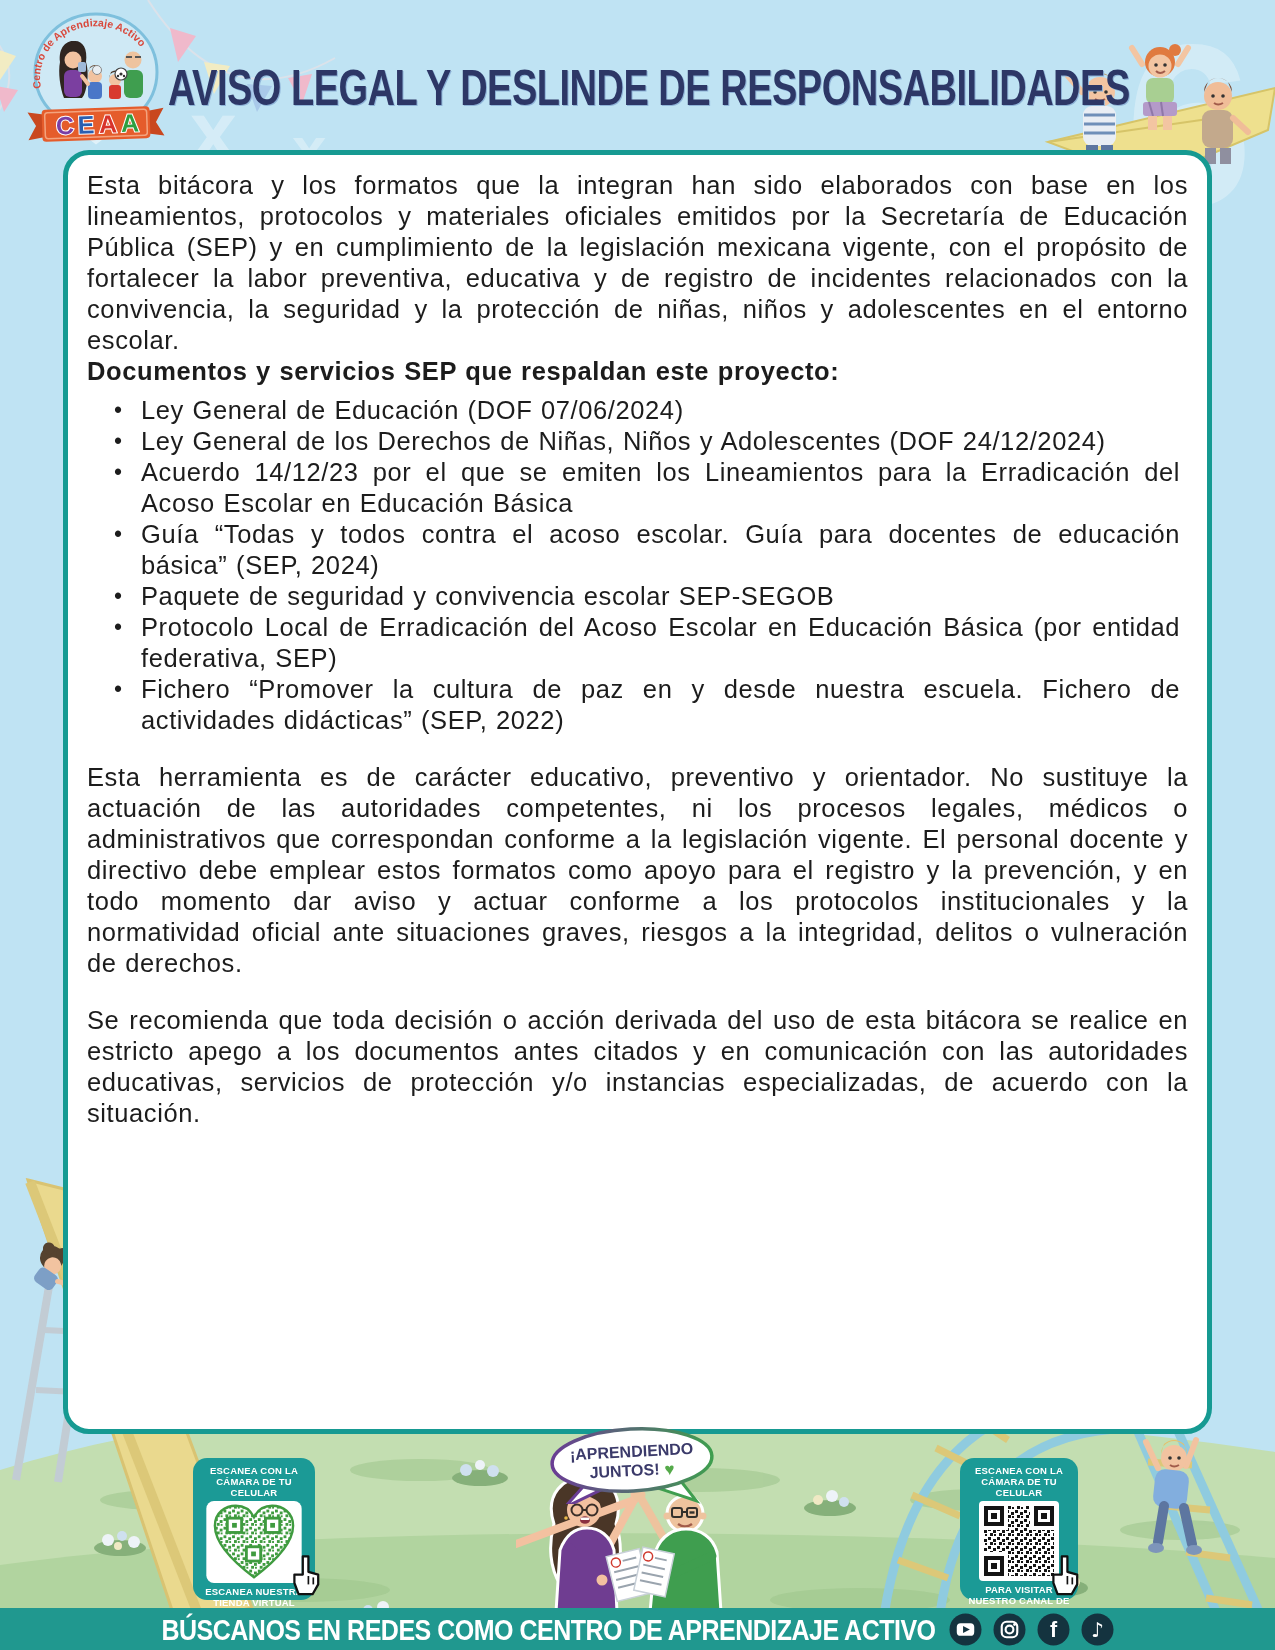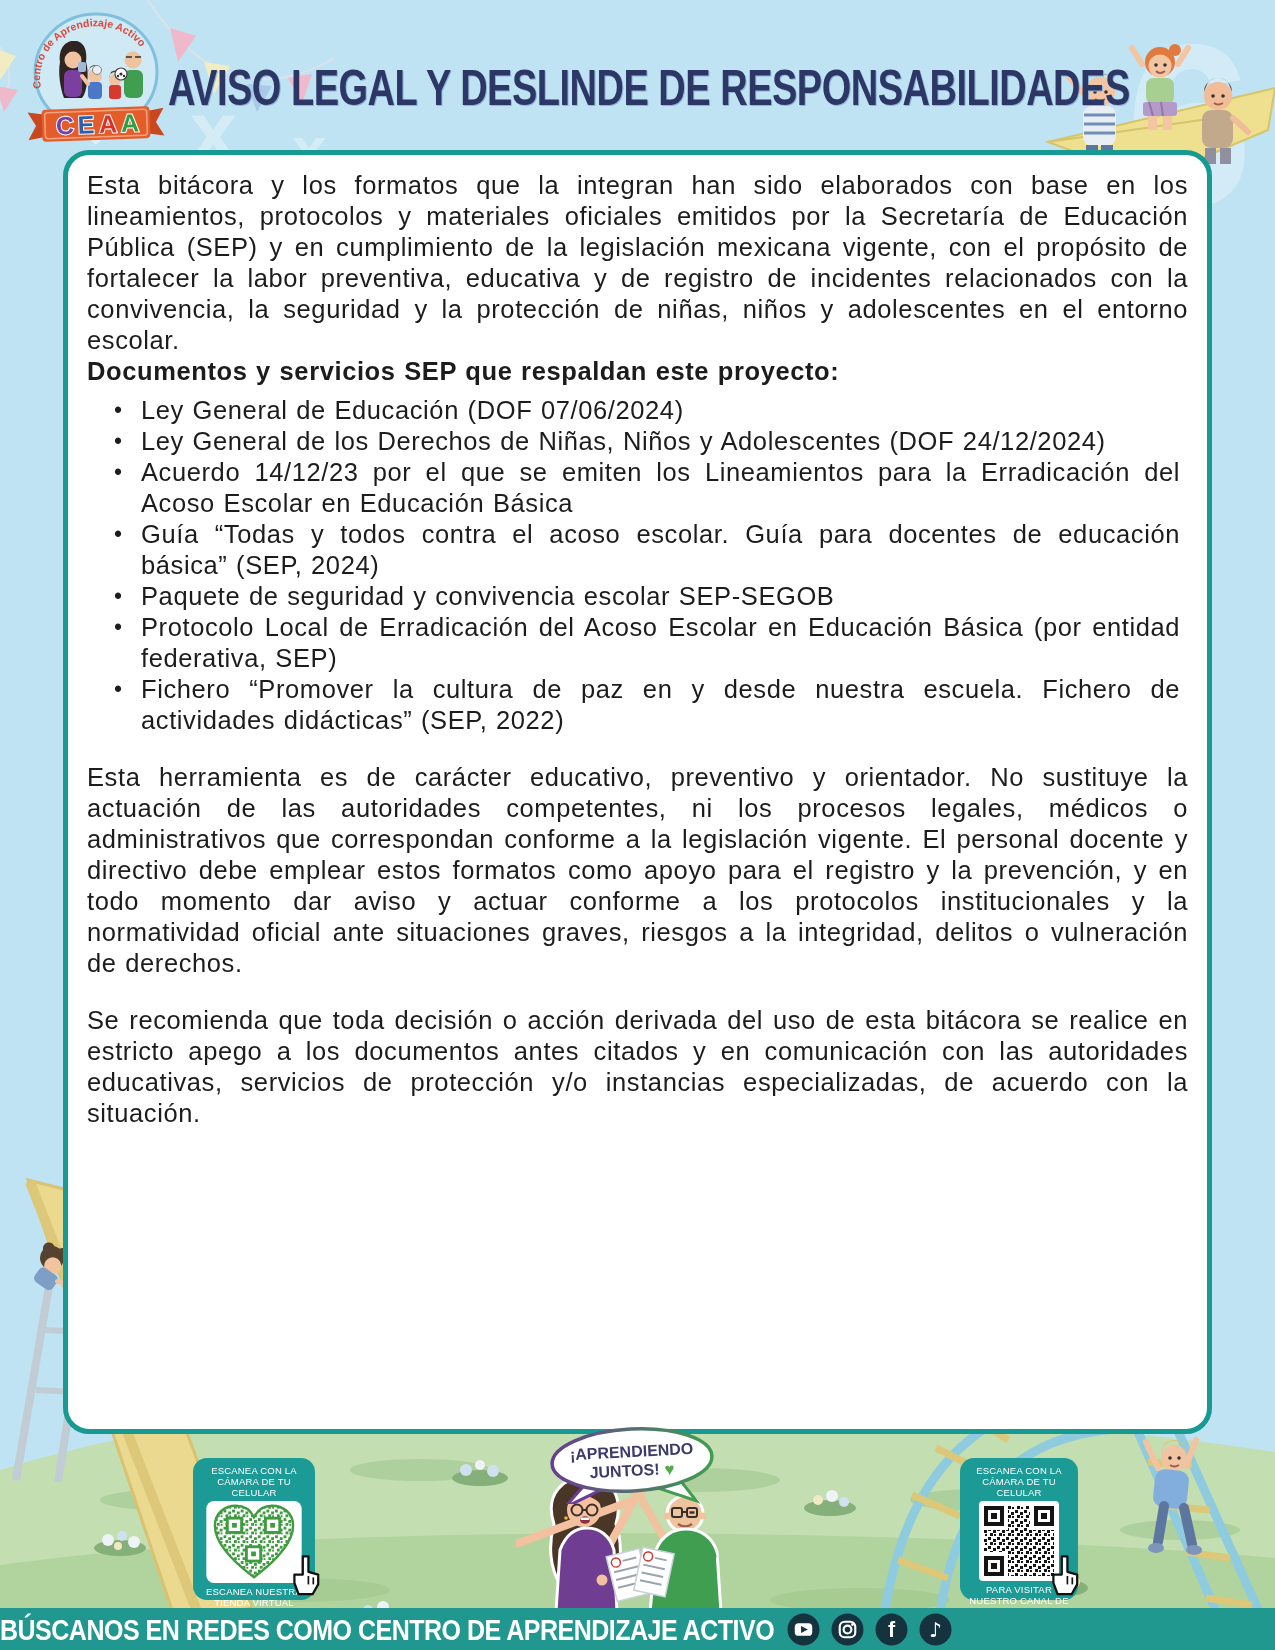--- a/index.html
+++ b/index.html
@@ -36,32 +36,32 @@
     content:"\2022"; position:absolute; left:-27px; top:0;
     font-size:23px; color:#1c1c1c;
   }
   .scene { position:absolute; left:0; top:1140px; z-index:1; }
   .qr-badge {
     position:absolute; z-index:6; background:#1b9a96; border-radius:14px;
     display:flex; flex-direction:column; align-items:center;
     box-sizing:border-box; padding:7px 4px 6px 4px; cursor:pointer;
   }
   .qr-badge .scan-label, .qr-badge .caption {
-    color:#ffffff; font-weight:normal; font-size:9.5px; line-height:11px;
+    color:#ffffff; font-weight:bold; font-size:9.5px; line-height:11px;
     text-align:center; letter-spacing:0.2px;
   }
   .qr-badge .qr-wrap { position:relative; margin:3px 0 3px 0; }
   .qr-badge .caption { margin-top:auto; }
   .ptr { position:absolute; width:34px; height:42px; z-index:7; }
   .bubble { position:absolute; left:542px; top:1424px; z-index:7; }
   .characters { position:absolute; left:516px; top:1462px; z-index:6; }
   .footer-bar {
     position:absolute; left:0; top:1608px; width:1275px; height:42px;
     background:#20988f; z-index:8;
-    display:flex; align-items:center; justify-content:flex-start; gap:13px;
+    display:flex; align-items:center; justify-content:center; gap:13px;
   }
   .footer-text {
     color:#ffffff; font-weight:bold; font-size:25px; letter-spacing:-0.5px;
     white-space:nowrap; transform:scaleY(1.18);
   }
   .social-row { display:flex; gap:11px; }
   .social-icon { width:33px; height:33px; cursor:pointer; }
 </style>
 </head>
 <body>

